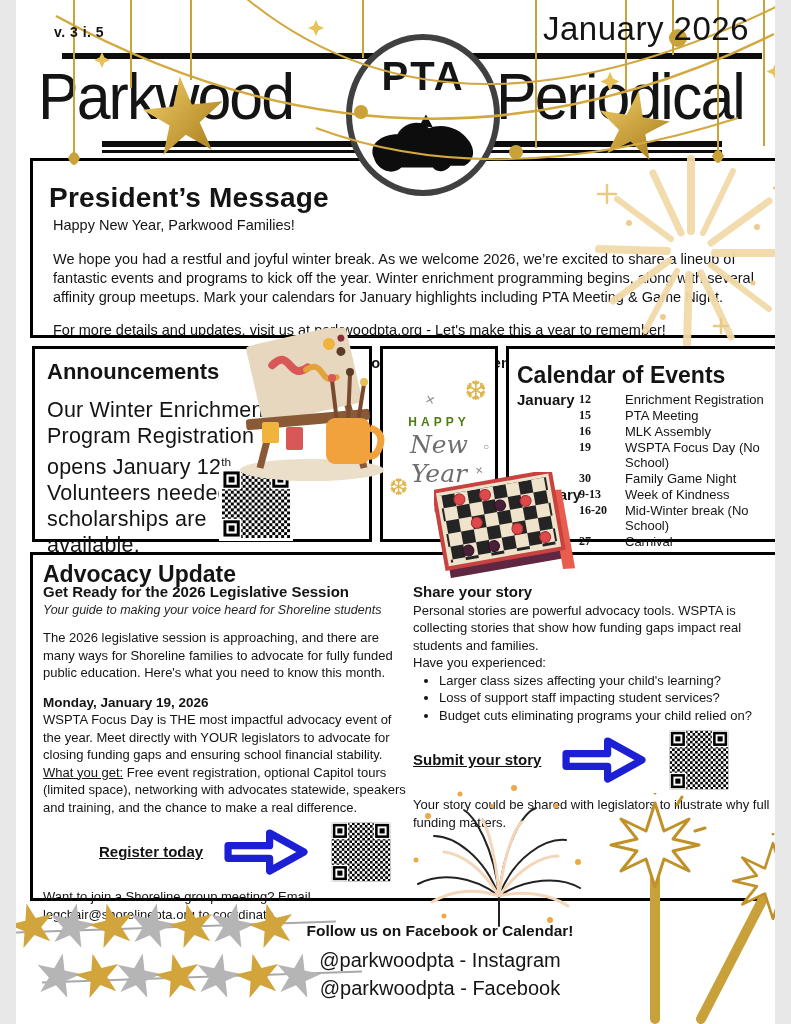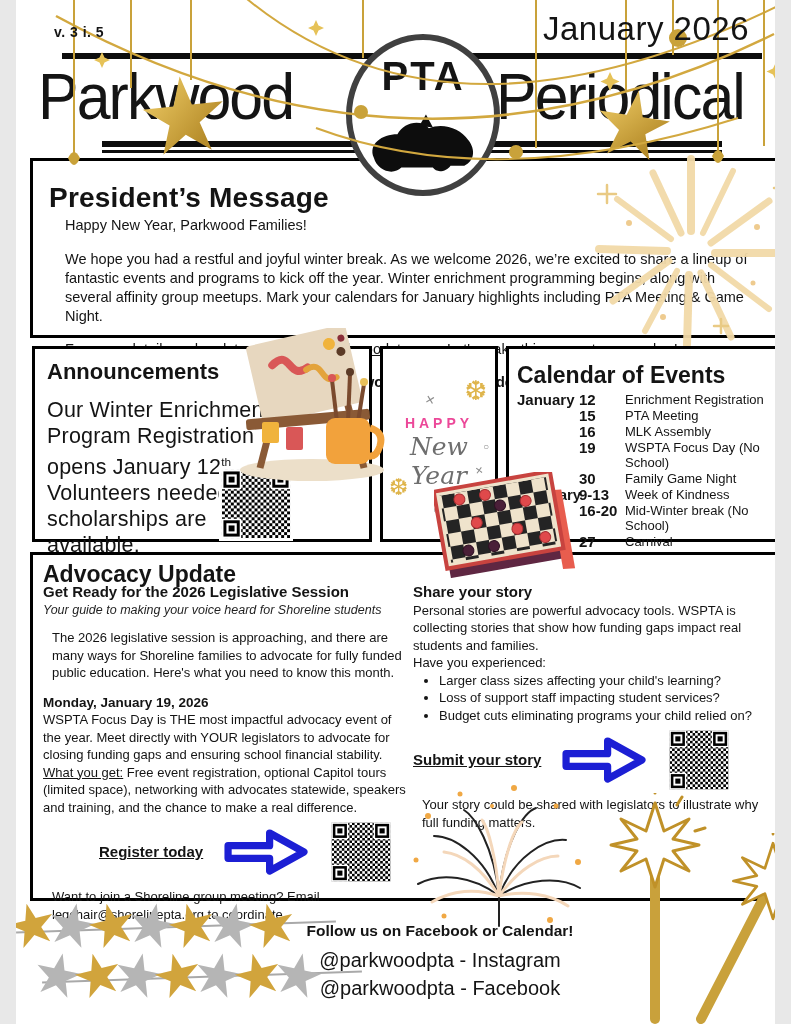--- a/index.html
+++ b/index.html
@@ -25,21 +25,21 @@
         clip-path:polygon(50% 0%,61% 35%,98% 35%,68% 57%,79% 91%,50% 70%,21% 91%,32% 57%,2% 35%,39% 35%);z-index:4;}
   .star-left{left:126px;top:76px;width:84px;height:84px;transform:rotate(-6deg);}
   .star-right{left:580px;top:90px;width:74px;height:74px;transform:rotate(9deg);}
   .hdr-deco{position:absolute;left:0;top:0;z-index:5;pointer-events:none;}
 
   
   .frame{position:absolute;border:3px solid #000;background:#fff;box-sizing:border-box;}
 
   .pres{left:14px;top:158px;width:760px;height:180px;padding:5px 16px;}
   .pres h2{font-size:28px;margin:16px 0 2px;letter-spacing:.2px;}
-  .pres p{font-size:14.5px;line-height:19px;margin:0 16px 14px;}
+  .pres p{font-size:14.5px;line-height:19px;margin:0 4px 14px;}
   .pres .greet{margin-bottom:15px;}
   .link{text-decoration:underline;}
   .burst{position:absolute;right:-14px;top:-8px;width:230px;height:196px;opacity:.95;pointer-events:none;}
 
   .ann{left:16px;top:346px;width:340px;height:196px;padding:8px 12px;}
   .ann h2{font-size:22px;margin:2px 0 12px;}
   .ann-body{font-size:21.5px;line-height:26px;width:252px;margin:0;letter-spacing:.2px;}
   .ann-body sup{font-size:.55em;}
   .qr{display:block;}
   .qr-ann{position:absolute;left:184px;top:118px;width:74px;height:74px;}
@@ -51,39 +51,39 @@
   .hny .snow-tr{right:8px;top:26px;font-size:27px;}
   .hny .snow-bl{left:6px;bottom:38px;font-size:23px;}
   .hny .xm{color:#8d8d8d;font-size:12px;}
   .hny .xm::before{content:"\2715";}
   .hny .x1{left:42px;top:44px;transform:rotate(14deg);}
   .hny .x2{right:12px;top:116px;font-size:10px;transform:rotate(-8deg);}
   .hny .circ{color:#8d8d8d;}
   .hny .circ::before{content:"\25CB";}
   .hny .c1{right:6px;top:92px;font-size:10px;}
   .hny .c2{left:50px;bottom:22px;font-size:13px;}
-  .hny1{margin-top:66px;text-align:center;color:#ec4899;font-size:14px;letter-spacing:4px;font-weight:600;}
+  .hny1{margin-top:66px;text-align:center;color:#4d7c0f;font-size:12px;letter-spacing:4px;font-weight:600;}
   .hny2{text-align:center;font-family:"DejaVu Serif",serif;font-style:italic;font-size:25px;color:#6e6e6e;margin-top:1px;}
   .checkers{position:absolute;left:418px;top:472px;width:152px;height:106px;z-index:7;}
 
   .cal{left:490px;top:346px;width:287px;height:196px;padding:12px 8px;overflow:visible;}
   .cal h2{font-size:23px;margin:1px 0 3px;}
   .cal-row{display:flex;align-items:flex-start;line-height:15px;margin-bottom:1px;}
   .cal-month{width:62px;font-weight:bold;font-size:15px;flex:none;}
-  .cal-date{width:46px;font-weight:bold;font-size:15px;flex:none;}
+  .cal-date{width:46px;font-weight:bold;font-size:12px;flex:none;font-family:Liberation Serif, serif;}
   .cal-event{font-size:13px;flex:1;}
 
   .adv{left:14px;top:552px;width:760px;height:349px;padding:4px 10px;overflow:visible;}
   .adv h2{font-size:23px;margin:2px 0 4px;}
   .col{position:absolute;top:28px;font-size:13px;line-height:17.5px;}
   .col-l{left:10px;width:370px;}
   .col-r{left:380px;width:372px;}
   .col h3{font-size:15px;margin:0 0 1px;}
   .col .sub{font-style:italic;font-size:12.5px;color:#1f1f1f;margin:0 0 10px;}
-  .col p{margin:0 9px 12px;}
+  .col p{margin:0 0 12px;}
   .col h4{font-size:13.5px;margin:0;}
   .col .p2{margin:0;}
   .col .wyg{margin:0 0 4px;}
   .ul{text-decoration:underline;}
   .col ul{margin:0 0 2px;padding-left:26px;}
   .col li{margin:0;}
   .cta-row{display:flex;align-items:center;gap:16px;margin:4px 0 4px;}
   .col-l .cta-row{padding-left:56px;}
   .cta{font-size:15px;font-weight:bold;text-decoration:underline;white-space:nowrap;}
   .arrow-svg{width:94px;height:56px;flex:none;}

